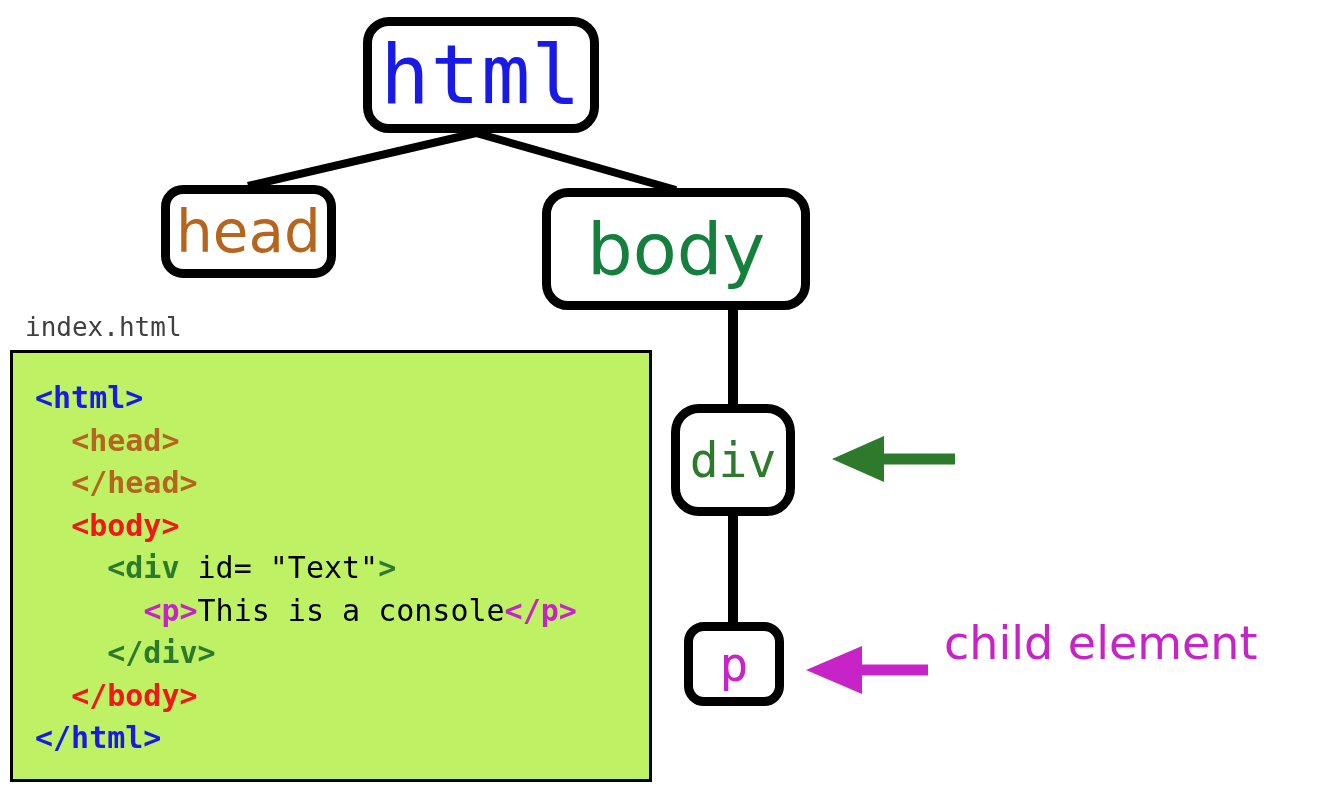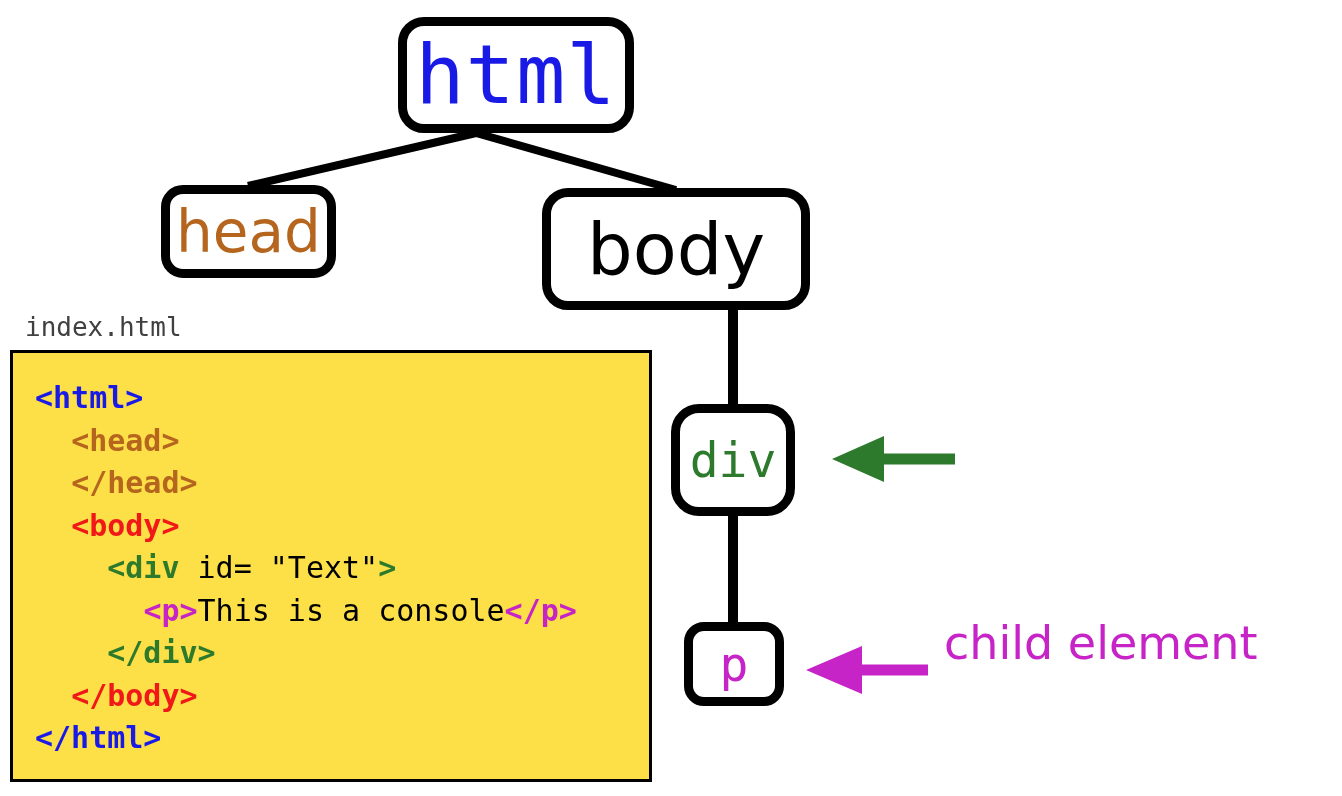--- a/index.html
+++ b/index.html
@@ -54,21 +54,20 @@
   
   .sans-label {
     font-family: "DejaVu Sans", sans-serif;
     font-weight: 400;
   }
 
   #node-html {
     left: 363px;  top: 17px;
     width: 236px; height: 116px;
     border-radius: 26px;
-    margin-left: 35px;
   }
   #node-html .node-label {
     font-size: 82px;
     letter-spacing: 1px;
   }
 
   #node-head {
     left: 161px;  top: 185px;
     width: 175px; height: 93px;
     border-radius: 22px;
@@ -135,21 +134,21 @@
     line-height: 1;
     z-index: 4;
   }
   #code-panel {
     position: absolute;
     left: 10px;
     top: 350px;
     width: 642px;
     height: 432px;
     box-sizing: border-box;
-    background: #fde047;
+    background: #bef264;
     border: 3px solid #000000;
     z-index: 4;
   }
   #code-lines {
     position: absolute;
     left: 22px;
     top: 24px;
     font-family: "DejaVu Sans Mono", monospace;
     font-size: 30px;
     line-height: 42.5px;
@@ -197,21 +196,21 @@
 
   <div class="node" id="node-html">
     <span class="node-label mono-label" style="color: rgb(26, 26, 230);">html</span>
   </div>
 
   <div class="node" id="node-head">
     <span class="node-label sans-label" style="color: rgb(181, 101, 29); text-align: right;">head</span>
   </div>
 
   <div class="node" id="node-body">
-    <span class="node-label sans-label" style="color: #000000;">body</span>
+    <span class="node-label sans-label" style="color: #15803d;">body</span>
   </div>
 
   <div class="node" id="node-div">
     <span class="node-label mono-label" style="color: rgb(45, 122, 45);">div</span>
   </div>
 
   <div class="node" id="node-p">
     <span class="node-label mono-label" style="color: rgb(199, 36, 199);">p</span>
   </div>
 

